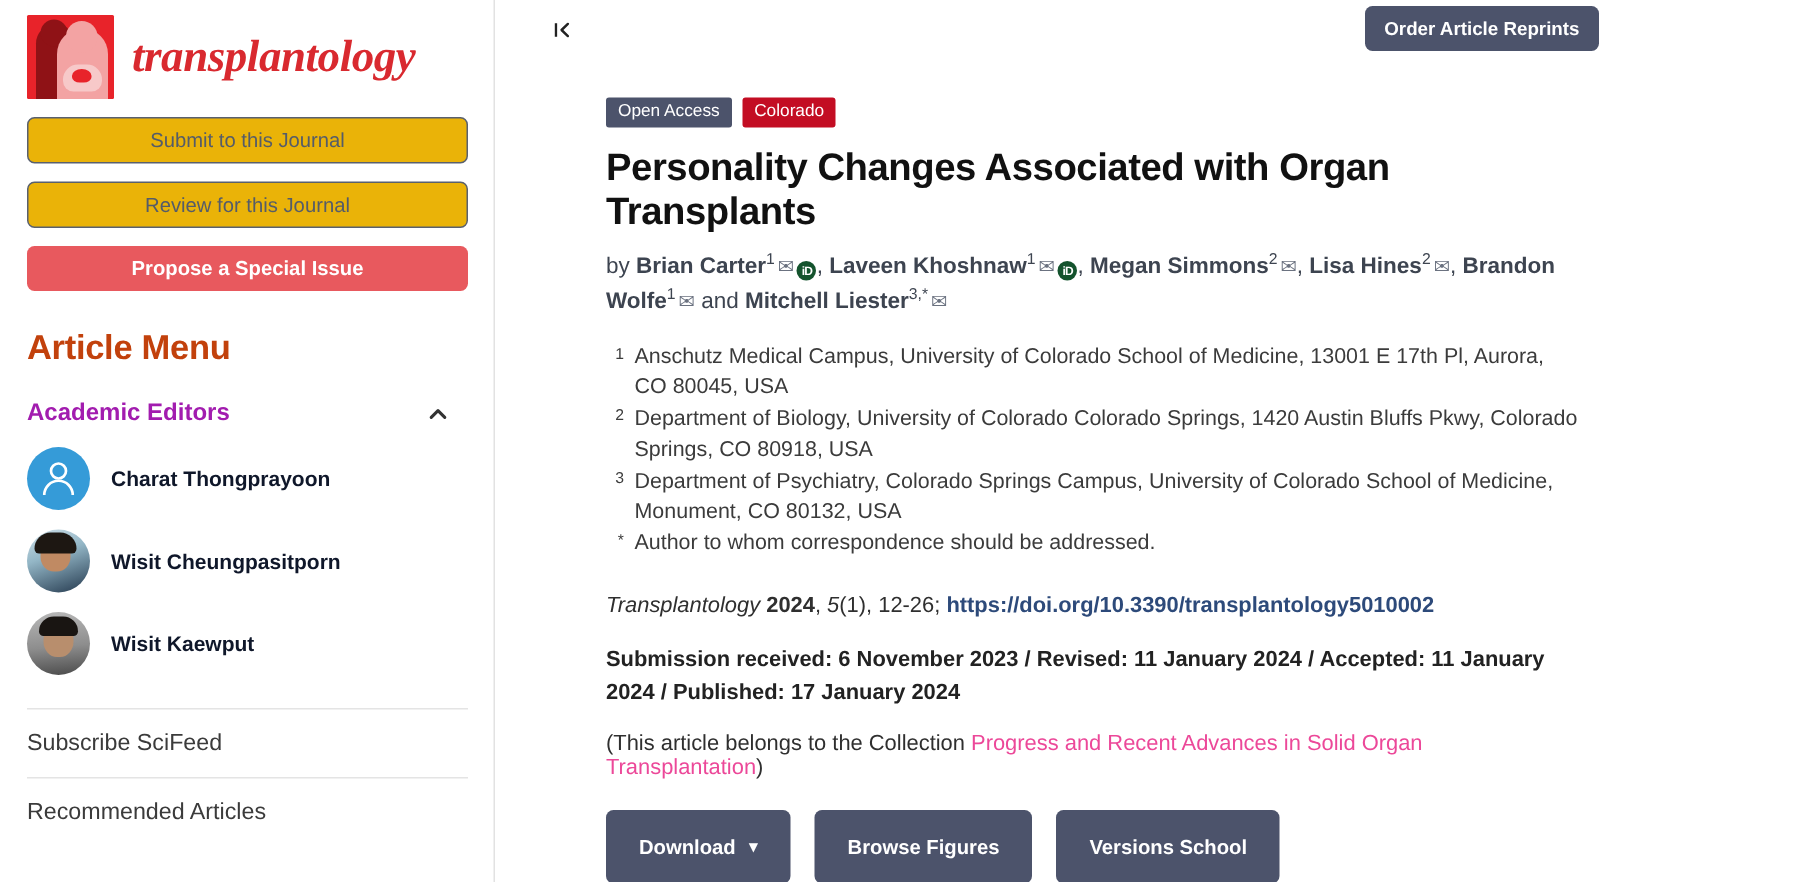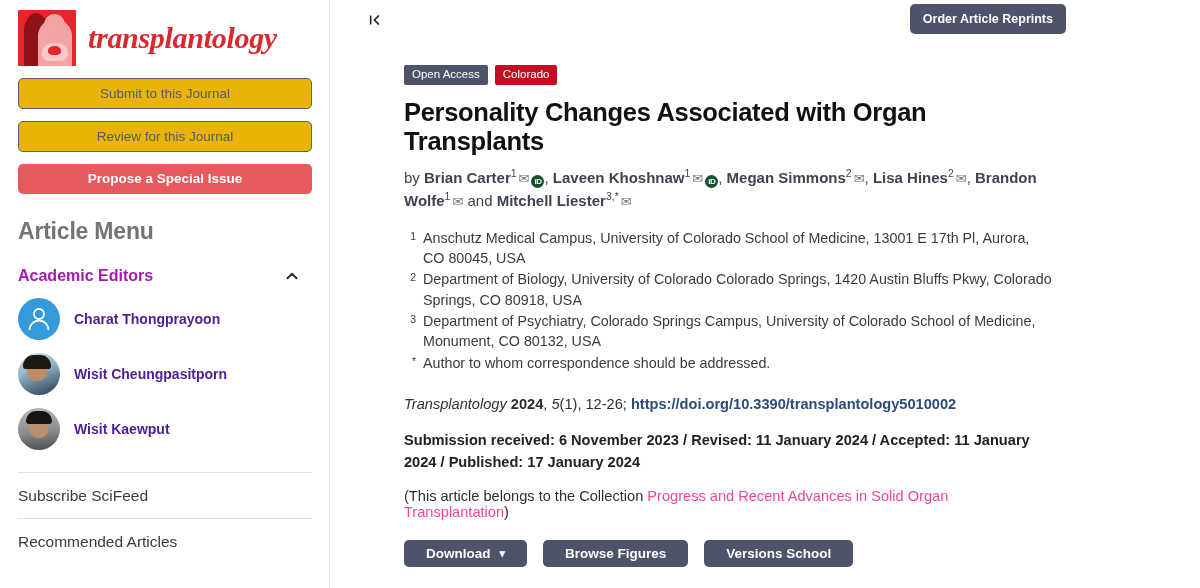--- a/index.html
+++ b/index.html
@@ -99,21 +99,21 @@
     border: none; border-radius: 5px;
     background: #e8595e;
     color: #fff;
     font-size: 13.5px; font-weight: bold;
     cursor: pointer;
     font-family: "Liberation Sans", sans-serif;
   }
 
   .article-menu-title {
     font-size: 23px; font-weight: bold;
-    color: #737373;
+    color: #c2410c;
     margin-top: 24px;
     letter-spacing: -0.2px;
   }
 
   .ed-header {
     display: flex; align-items: center; justify-content: space-between;
     margin-top: 22px;
     cursor: pointer;
   }
   .ed-header-label { font-size: 16px; font-weight: bold; color: #a21caf; }
@@ -144,21 +144,21 @@
   .avatar.photo2::after {
     content:""; position:absolute; left:11px; top:7px;
     width:20px; height:23px; border-radius:50% 50% 45% 45%;
     background:#b88e6d;
   }
   .avatar.photo2::before {
     content:""; position:absolute; left:8px; top:3px;
     width:26px; height:13px; border-radius:13px 13px 4px 4px;
     background:#191512; z-index:2;
   }
-  .editor-name { font-size: 14px; font-weight: bold; color: #4c1d95; }
+  .editor-name { font-size: 14px; font-weight: bold; color: #0f172a; }
 
   .hr { border: 0; border-top: 1px solid #e4e4e4; margin: 22px 0 0 0; }
   .menu-link {
     display:block;
     font-size: 15.5px; color: #3b3b3b;
     padding: 14px 0 13px 0;
     cursor: pointer;
   }
 
   
@@ -258,21 +258,21 @@
     margin-top: 14px;
     font-size: 14.6px; color: #2f2f2f;
   }
   .coll-link { color: #ec4899; font-weight: normal; text-decoration: none; cursor: pointer; }
 
   .action-row { display: flex; gap: 16px; margin-top: 20px; }
   .btn-slate {
     background: #4c536b; color: #fff;
     font-size: 13.5px; font-weight: bold;
     border: none; border-radius: 5px;
-    padding: 6px 22px;
+    padding: 17px 22px;
     cursor: pointer;
     display: inline-flex; align-items: center; gap: 9px;
     font-family: "Liberation Sans", sans-serif;
   }
   .caret-dn { font-size: 11px; }
 </style>
 </head>
 <body>
 
 <div id="root">

